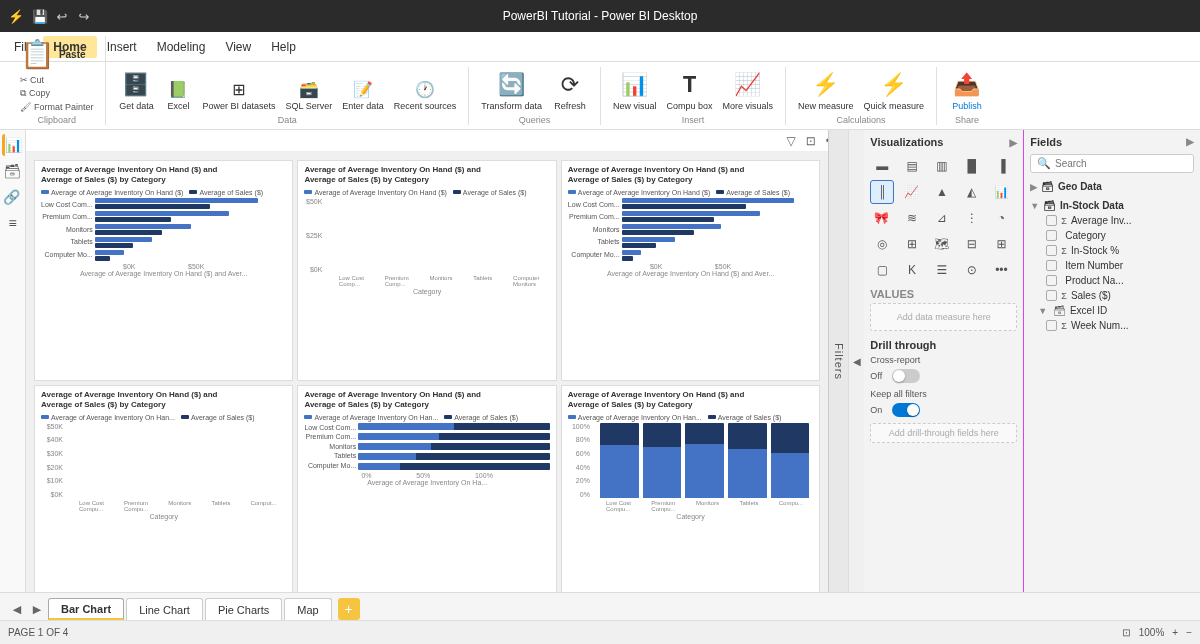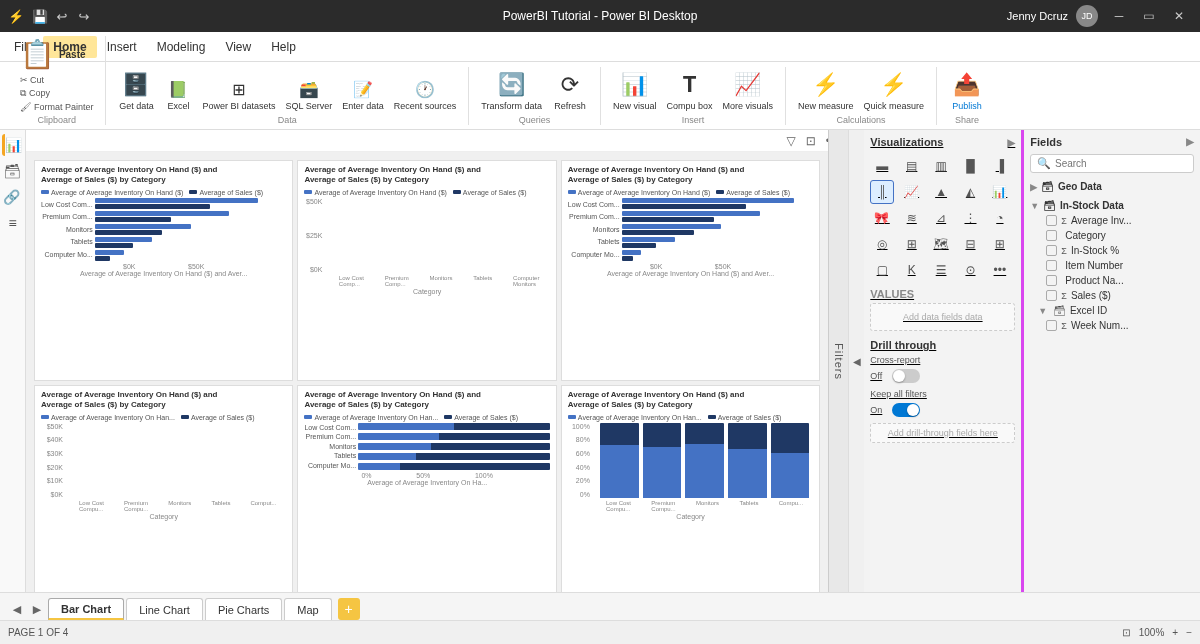--- a/index.html
+++ b/index.html
@@ -193,24 +193,23 @@
     }
     .legend-dot {
       width: 8px;
       height: 4px;
       border-radius: 1px;
     }
 
     
     .viz-panel {
       width: 160px;
-      border-right: 3px solid #d946ef;
+      border-right: 1px solid #d946ef;
       padding: 6px;
       overflow-y: auto;
-      text-decoration: underline;
     }
     .viz-panel-header {
       font-size: 11px;
       font-weight: 600;
       color: #333;
       margin-bottom: 6px;
       display: flex;
       justify-content: space-between;
       align-items: center;
     }
@@ -429,29 +428,20 @@
 <div class="title-bar">
   <div class="title-bar-left">
     <div class="title-bar-icon">⚡</div>
     <div class="title-bar-icons">
       <div class="title-bar-icon">💾</div>
       <div class="title-bar-icon">↩</div>
       <div class="title-bar-icon">↪</div>
     </div>
   </div>
   <div class="title-bar-center">PowerBI Tutorial - Power BI Desktop</div>
-  <div class="title-bar-right">
-    <span style="font-size:11px;">Jenny Dcruz</span>
-    <div class="user-avatar">JD</div>
-    <div class="window-controls">
-      <div class="win-btn">─</div>
-      <div class="win-btn">▭</div>
-      <div class="win-btn close">✕</div>
-    </div>
-  </div>
 </div>
 
 <div class="menu-bar">
   <div class="menu-item">File</div>
   <div class="menu-item active">Home</div>
   <div class="menu-item">Insert</div>
   <div class="menu-item">Modeling</div>
   <div class="menu-item">View</div>
   <div class="menu-item">Help</div>
 </div>
@@ -918,21 +908,21 @@
         <div class="viz-icon">⊞</div>
         <div class="viz-icon">▢</div>
         <div class="viz-icon">K</div>
         <div class="viz-icon">☰</div>
         <div class="viz-icon">⊙</div>
         <div class="viz-icon">•••</div>
       </div>
 
       <div class="viz-section">
         <div class="viz-section-label">Values</div>
-        <div class="viz-drop-area">Add data fields data</div>
+        <div class="viz-drop-area">Add data measure here</div>
       </div>
 
       <div class="drill-section">
         <div class="drill-title">Drill through</div>
         <div class="drill-toggle-row">
           <span class="drill-toggle-label">Cross-report</span>
         </div>
         <div style="display:flex; align-items:center; gap:6px; margin-bottom:6px;">
           <span class="toggle-val">Off</span>
           <div class="toggle-track off">

